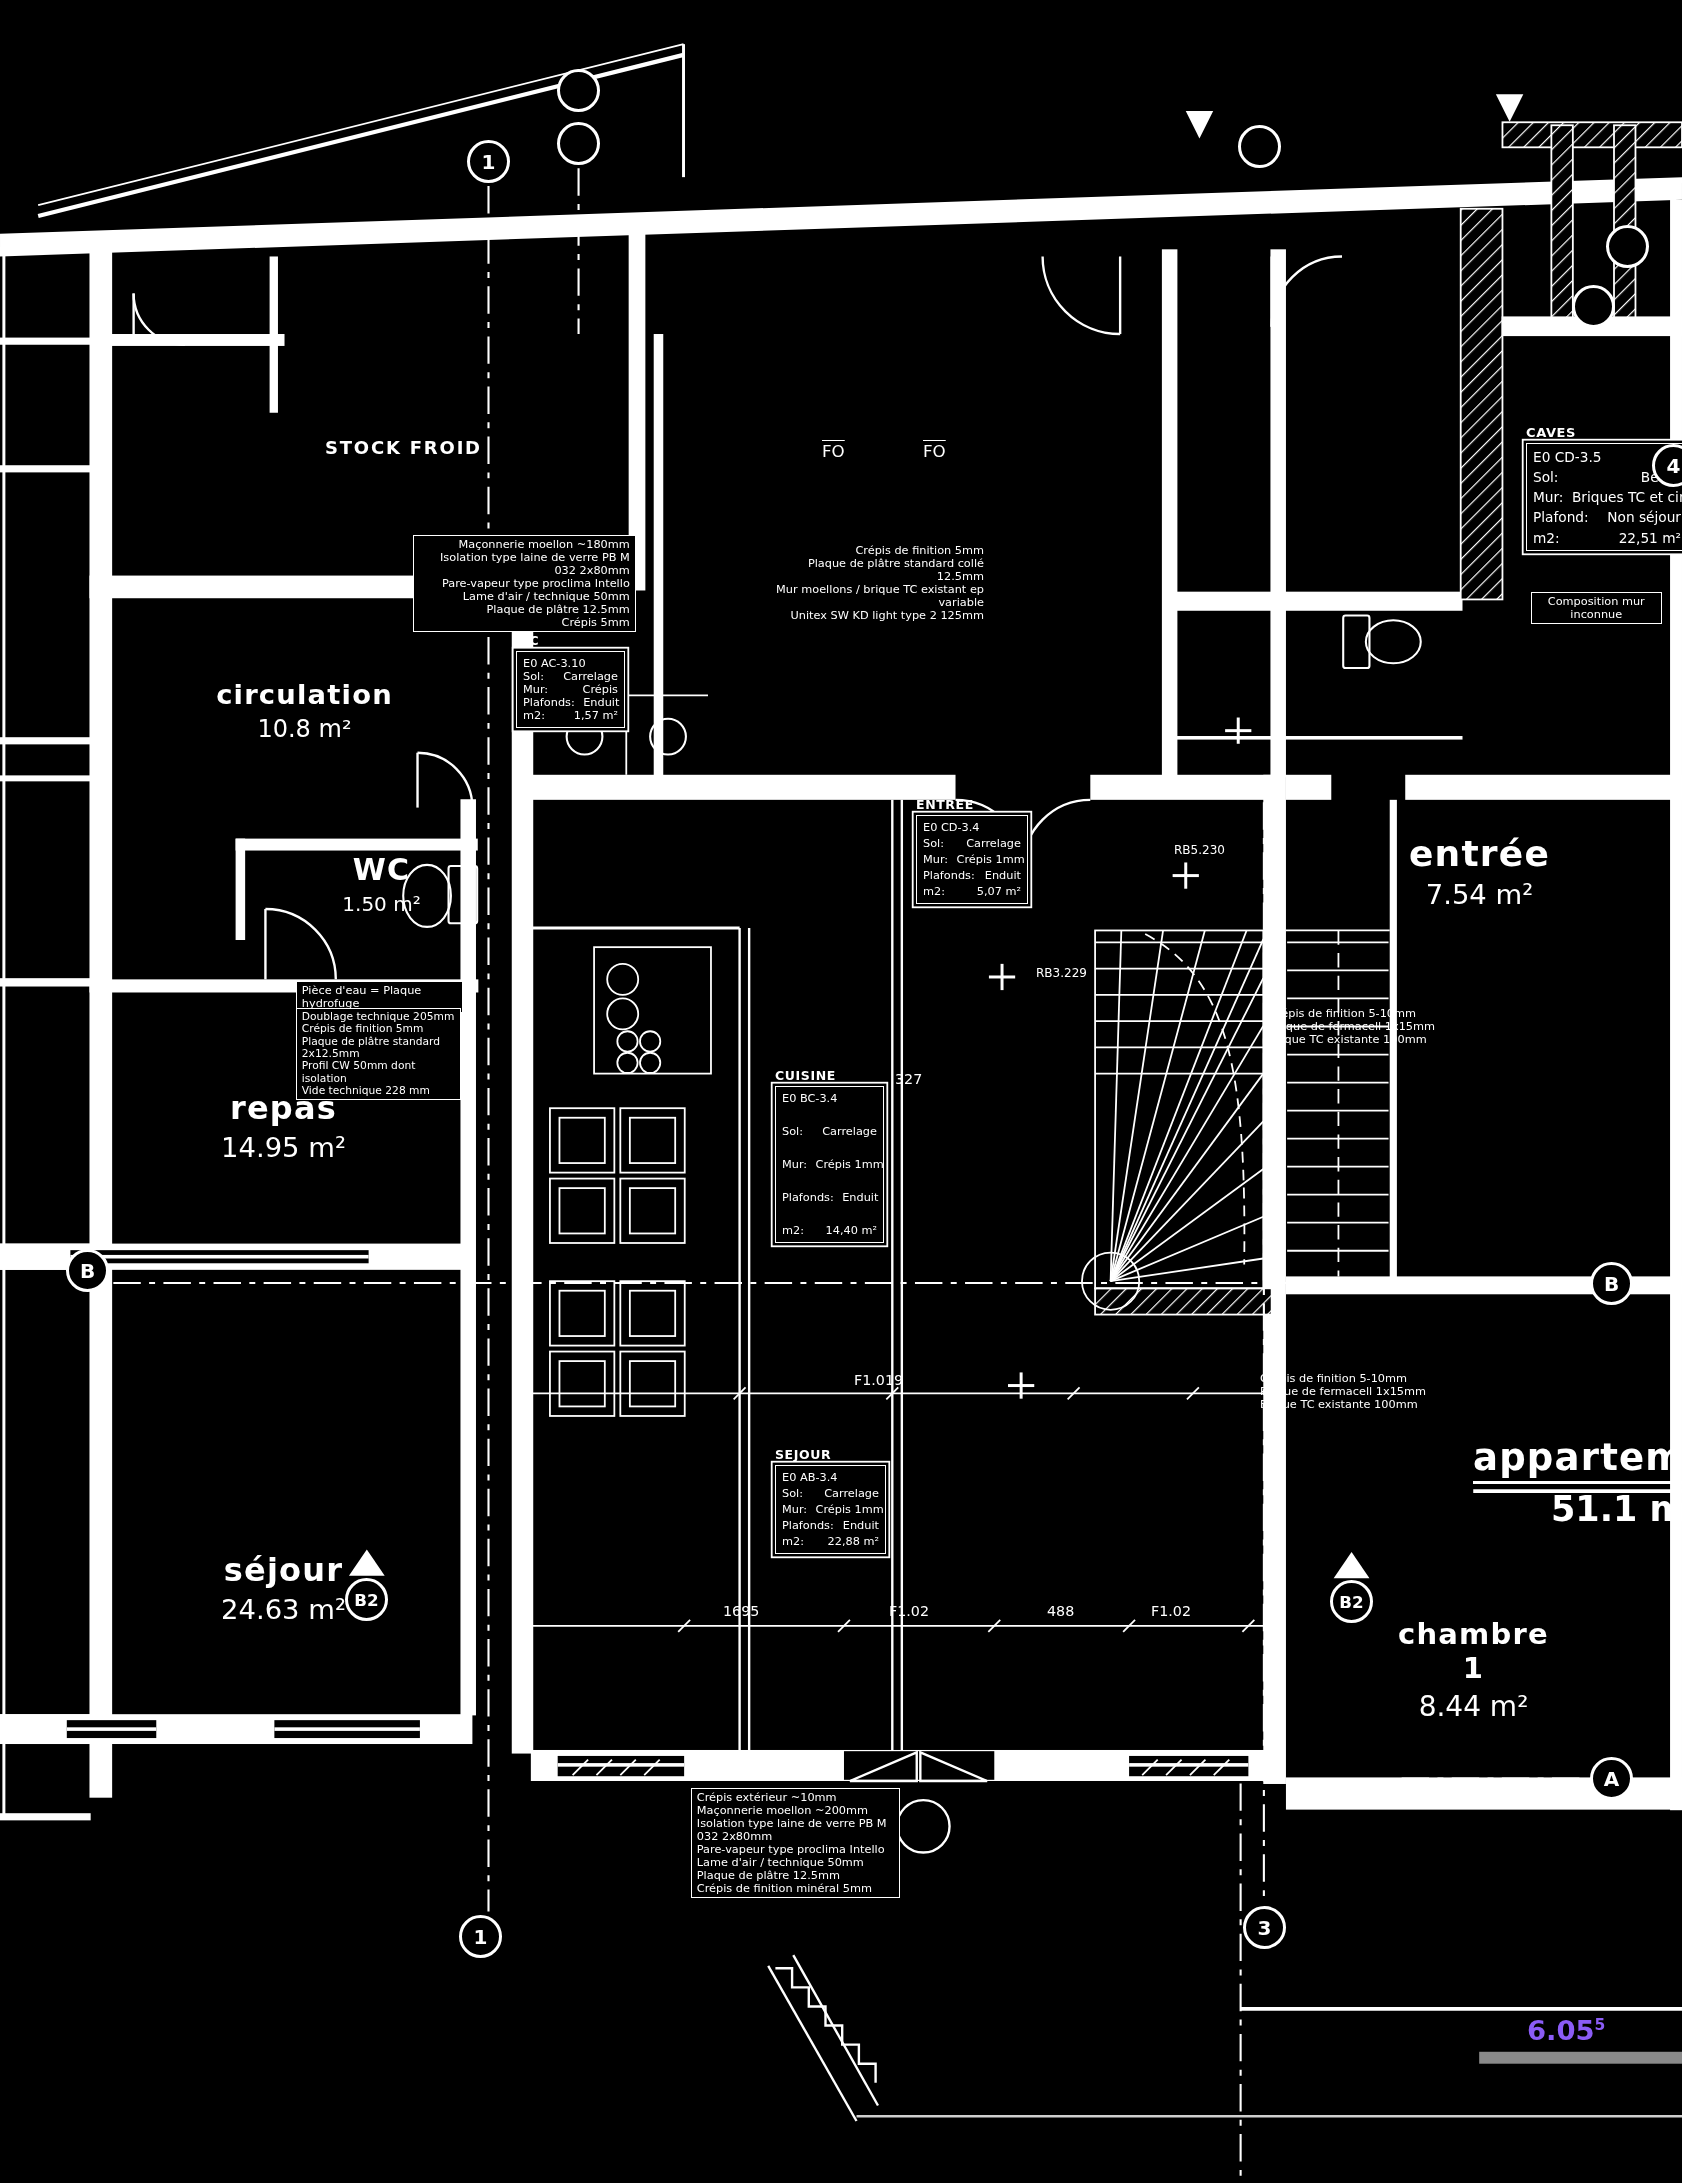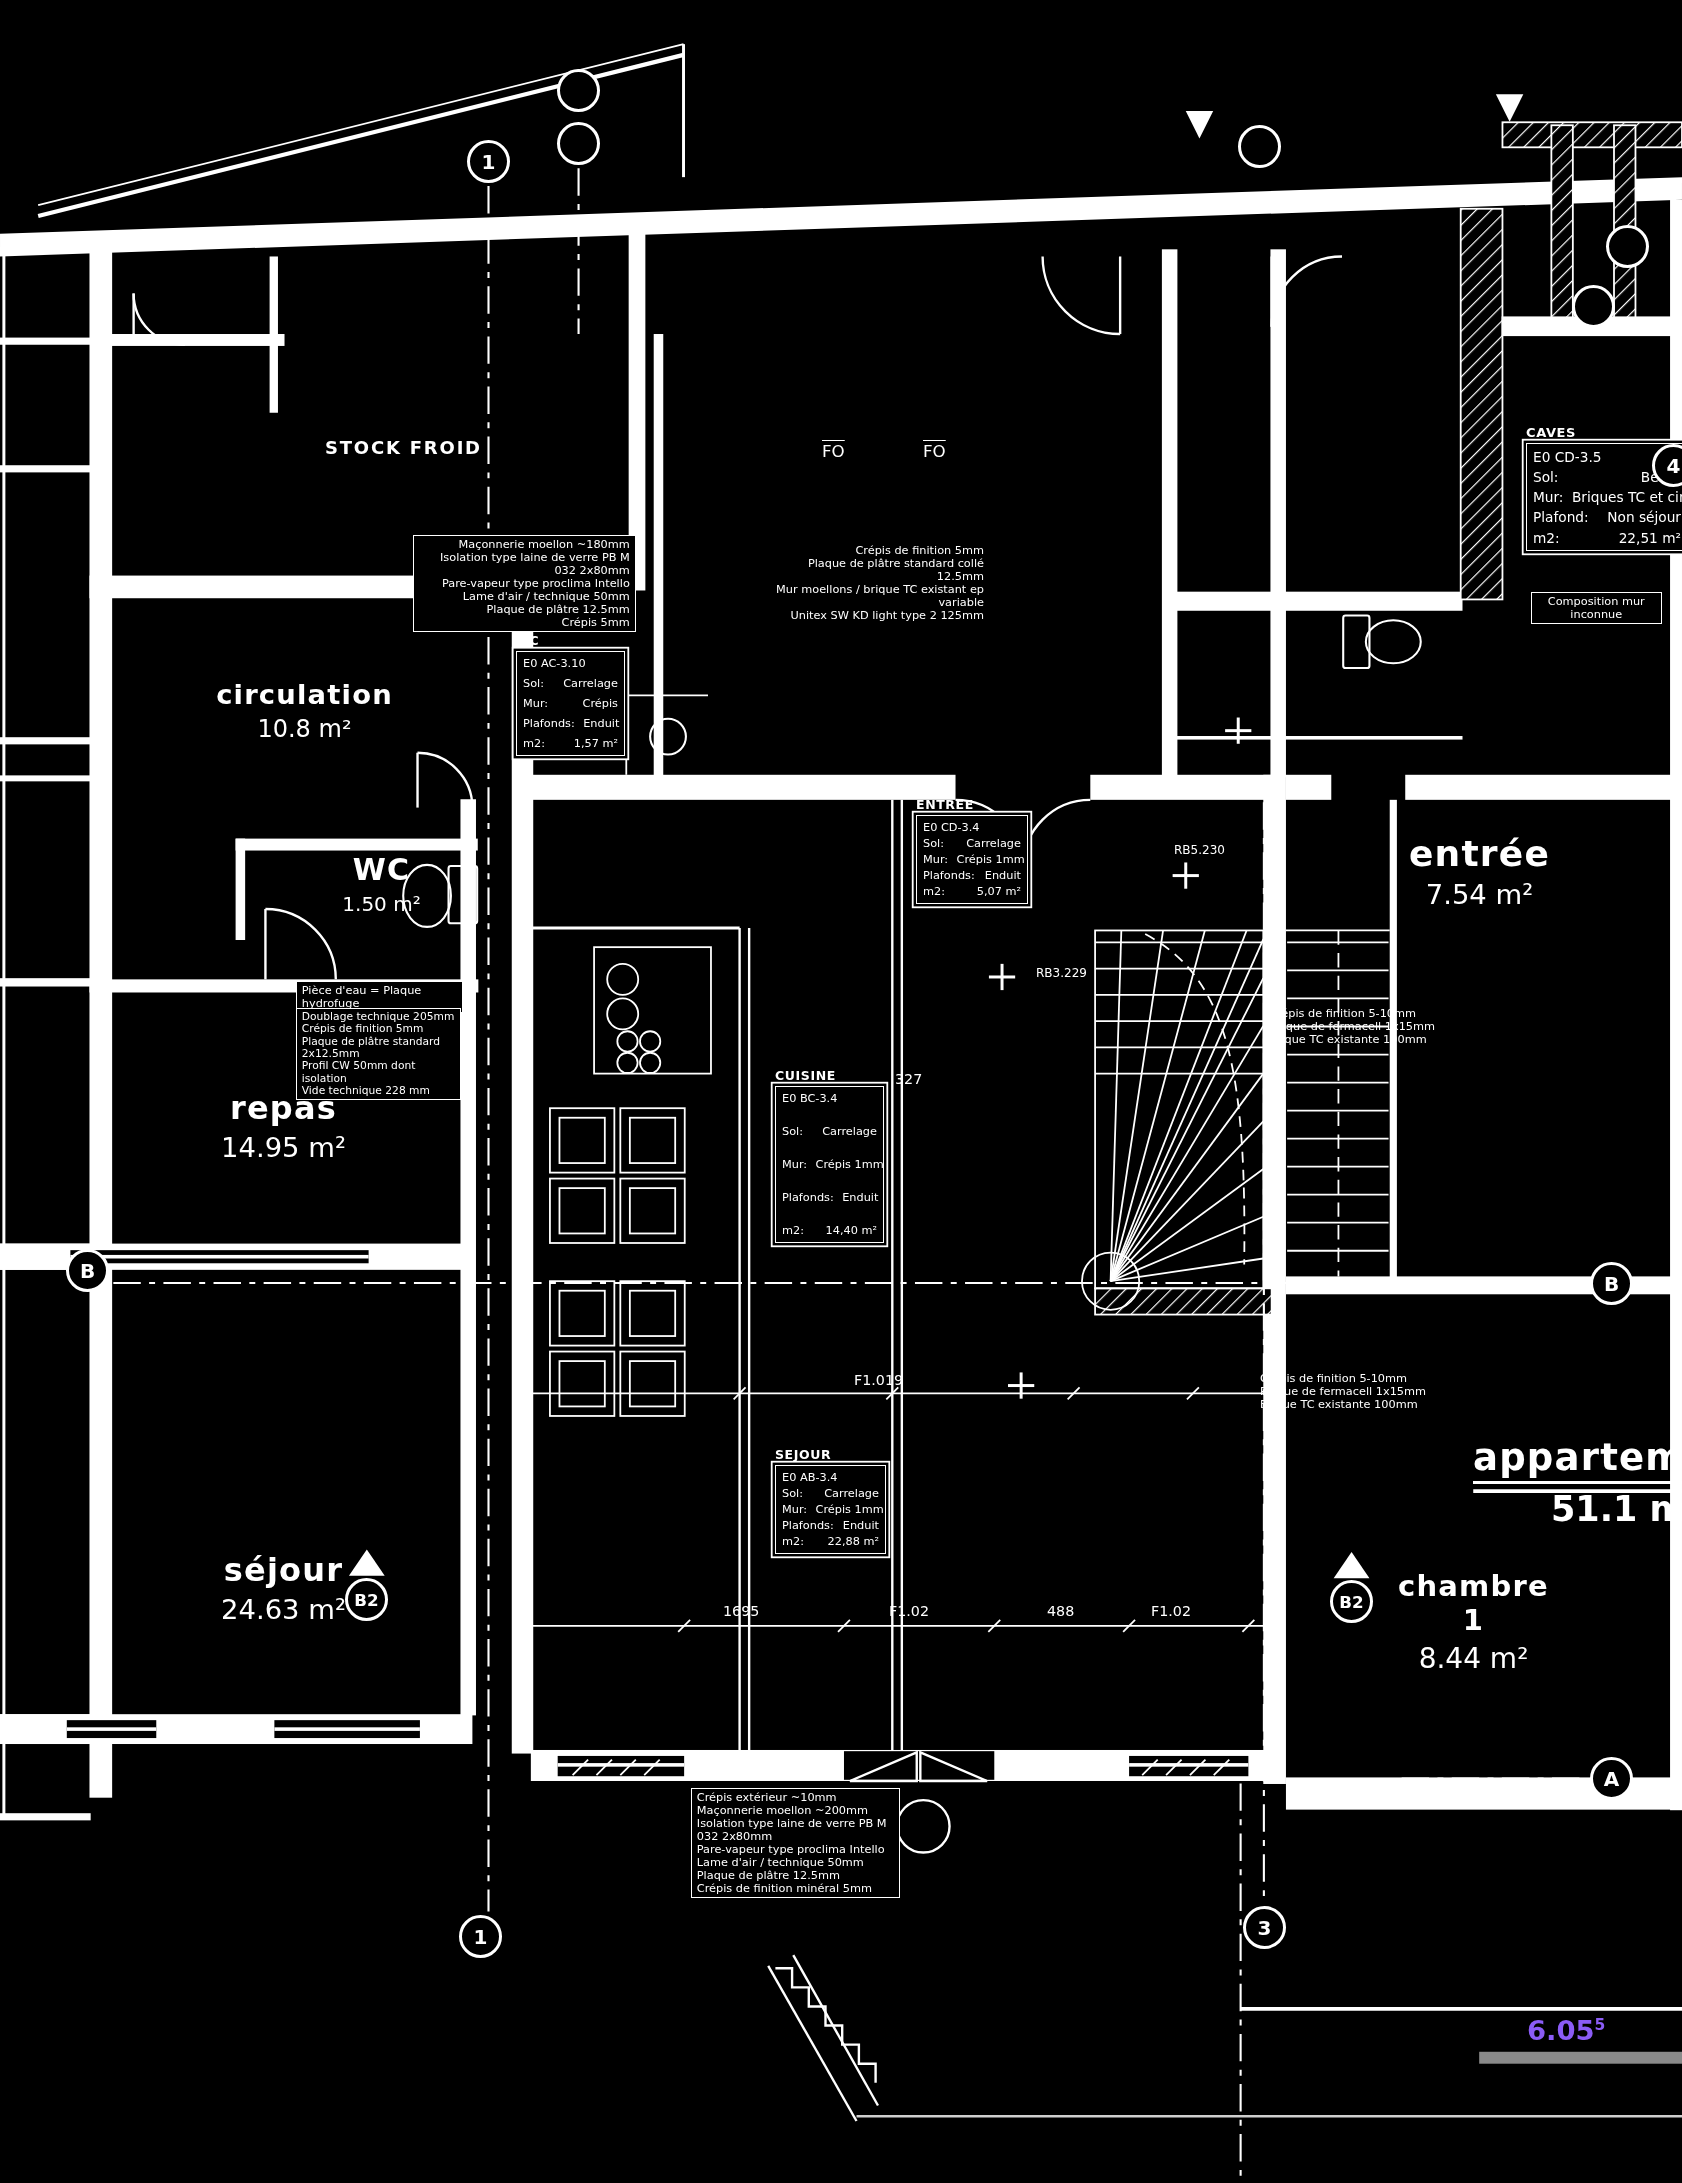--- a/index.html
+++ b/index.html
@@ -306,21 +306,21 @@
 <div class="room" style="left:200px;top:1551px;width:167px;">
   <div class="rl-name" style="font-size:32px;">séjour</div>
   <div class="rl-area" style="font-size:27.4px;">24.63 m²</div>
 </div>
 
 <div class="room" style="left:1384px;top:833px;width:191px;">
   <div class="rl-name" style="font-size:36px;">entrée</div>
   <div class="rl-area" style="font-size:27.4px;">7.54 m²</div>
 </div>
 
-<div class="room" style="left:1384px;top:1569px;width:179px;">
+<div class="room" style="left:1384px;top:1617px;width:179px;">
   <div class="rl-name" style="font-size:29px;">chambre 1</div>
   <div class="rl-area" style="font-size:28px;">8.44 m²</div>
 </div>
 
 <div class="room" style="left:1473px;top:1436px;text-align:left;white-space:nowrap;">
   <div class="rl-name underlined" style="font-size:37px;">appartement</div>
   <div class="rl-area" style="font-size:35px;font-weight:bold;margin-left:78px;">51.1 m²</div>
 </div>
 
 <div class="room overlined" style="left:822px;top:441px;font-size:16.7px;">FO</div>
@@ -346,21 +346,21 @@
         </div>
     <div class="ib-row">
           <span>m2:</span>
           <span>22,51 m²</span>
         </div>
   </div>
 </div>
 
 <div class="infobox" style="left:516px;top:634px;width:109px;font-size:11.3px;">
   <div class="ib-title" style="font-size:12px;">WC</div>
-  <div class="ib-body" style="gap:7px;">
+  <div class="ib-body" style="gap:0;">
     <div class="ib-row">
           <span>E0 AC-3.10</span>
         </div>
     <div class="ib-row">
           <span>Sol:</span>
           <span>Carrelage</span>
         </div>
     <div class="ib-row">
           <span>Mur:</span>
           <span>Crépis</span>

